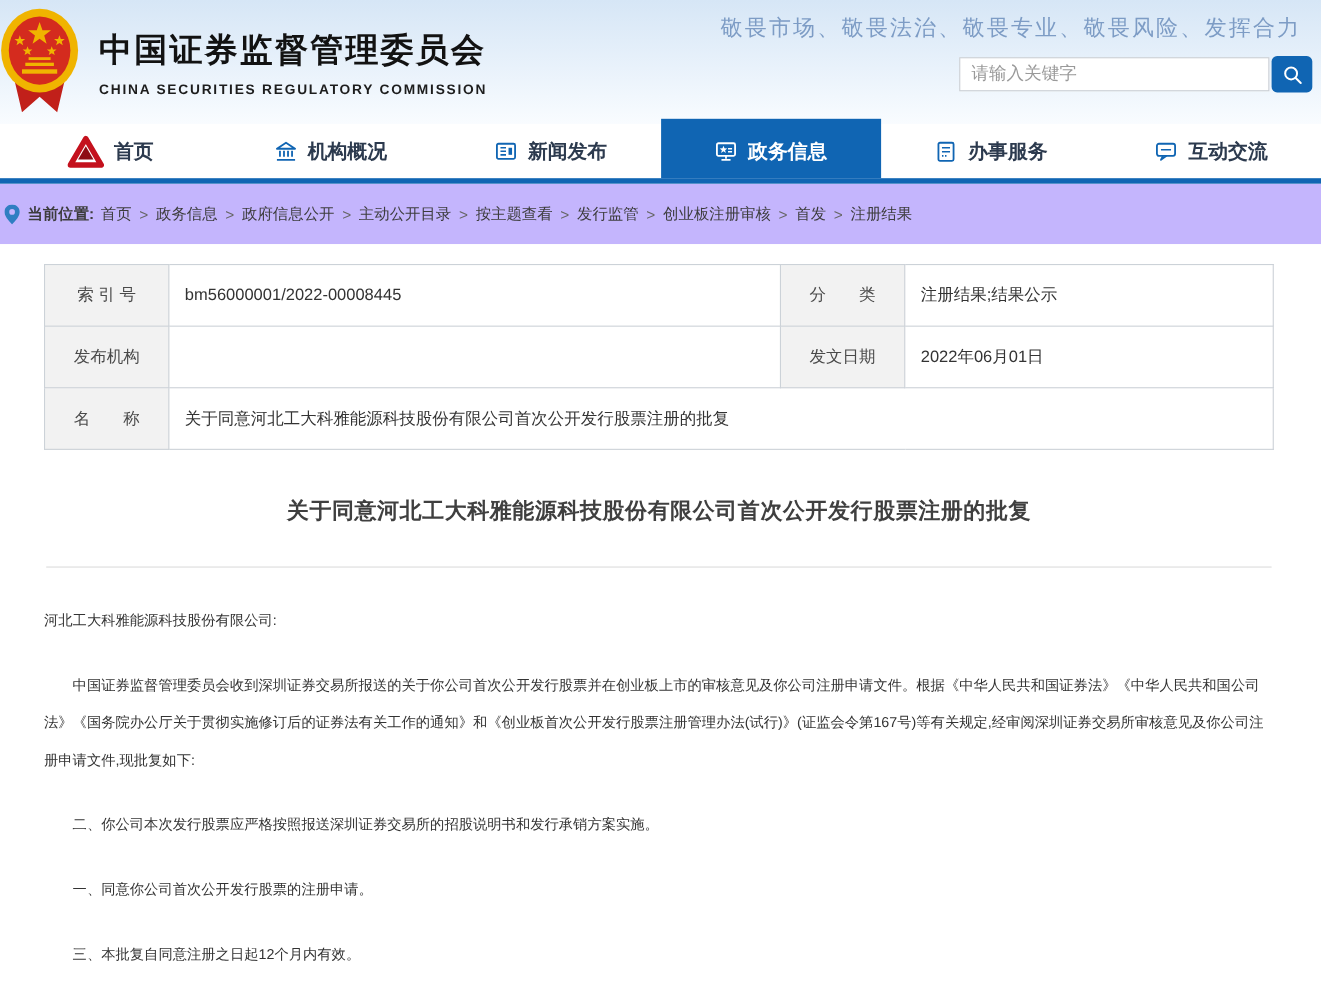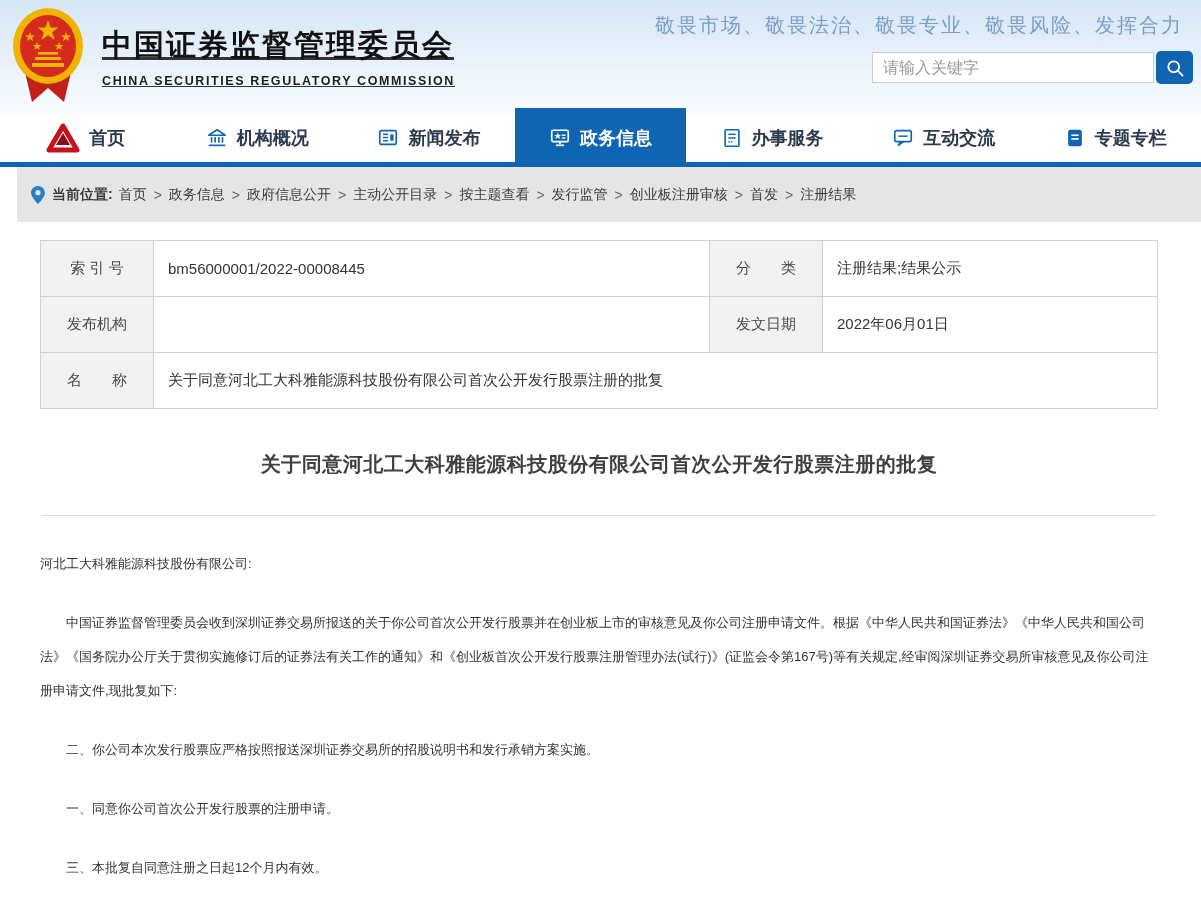--- a/index.html
+++ b/index.html
@@ -2,21 +2,21 @@
 <html lang="zh"><head>
 <meta charset="utf-8">
 <style>
   * { margin:0; padding:0; box-sizing:border-box; }
   html,body { width:1201px; height:912px; overflow:hidden; background:#fff;
     font-family:"Liberation Sans","DejaVu Sans",sans-serif; color:#333; }
 
   
   .header { height:113px; background:linear-gradient(to bottom,#d6e6f6 0%,#e9f2fb 55%,#f9fcff 100%);
     position:relative; }
-  .brand { position:absolute; left:12px; top:6px; display:flex; align-items:center;text-decoration:underline; }
+  .brand { position:absolute; left:0; top:6px; display:flex; align-items:center; }
   .emblem { width:72px; height:100px; }
   .brand-text { margin-left:18px; }
   .org-cn { font-size:30px; font-weight:bold; color:#121212; letter-spacing:2px; }
   .org-en { font-size:12.5px; font-weight:bold; color:#1d1d1d; letter-spacing:1.6px; margin-top:8px; }
   .slogan { position:absolute; right:18px; top:12px; font-size:20px; color:#7d9cc5;
     font-family:"DejaVu Serif","Liberation Serif",serif; letter-spacing:2px; }
   .search-row { position:absolute; right:8px; top:51px; display:flex; align-items:center; }
   .search-input { width:282px; height:31px; border:1px solid #c9ced4; background:#fff;
     font-size:16px; padding:0 10px; color:#333; outline:none; }
   .search-input::placeholder { color:#9a9a9a; }
@@ -26,22 +26,22 @@
   
   .nav { height:54px; background:#fff; border-bottom:5px solid #1065b3; display:flex; position:relative; }
   .nav-item { flex:1; display:flex; align-items:center; justify-content:center; gap:9px;
     font-size:18px; font-weight:bold; color:#2c3a4e; cursor:pointer; height:49px; }
   .nav-item .nicon { display:flex; align-items:center; color:#1065b3; }
   .nav-item.active { background:#1065b3; color:#fff; height:54px; margin-top:-5px; padding-top:5px; }
   .nav-item.active .nicon { color:#fff; }
   .homelogo { width:34px; height:30px; }
 
   
-  .crumbbar { height:55px; background:#e5e5e5; display:flex; align-items:center; padding:0 14px;
-    font-size:14px; color:#3c3c3c;margin-left:17px; }
+  .crumbbar { height:55px; background:#c4b5fd; display:flex; align-items:center; padding:0 4px;
+    font-size:14px; color:#3c3c3c; }
   .crumbbar .pin { margin-right:7px; display:flex; }
   .crumb-prefix { font-weight:bold; margin-right:6px; }
   .crumb-item { color:#3c3c3c; cursor:pointer; }
   .crumb-sep { margin:0 7px; color:#666; }
 
   
   .content { padding:18px 43px 0 40px; background:#fff; }
 
   table.meta { width:1118px; border-collapse:collapse; table-layout:fixed; }
   table.meta td { border:1px solid #ccd2d8; height:56px; font-size:15px; padding:0 14px;
@@ -152,30 +152,20 @@
   </div>
   <div class="nav-item">
     <span class="nicon">
         <svg width="22" height="22" viewBox="0 0 24 24">
       <rect x="3" y="4" width="18" height="12" rx="2" fill="none" stroke="currentColor" stroke-width="1.8"></rect>
       <path d="M9 16 L7 20 L12.5 16" fill="none" stroke="currentColor" stroke-width="1.8" stroke-linejoin="round"></path>
       <line x1="7" y1="10" x2="17" y2="10" stroke="currentColor" stroke-width="1.6"></line>
     </svg>
       </span>
     <span>互动交流</span>
-  </div>
-  <div class="nav-item">
-    <span class="nicon">
-        <svg width="22" height="22" viewBox="0 0 24 24">
-      <rect x="4.5" y="3" width="15" height="18" rx="2.5" fill="currentColor"></rect>
-      <line x1="8" y1="9" x2="16" y2="9" stroke="#fff" stroke-width="1.8"></line>
-      <line x1="8" y1="13" x2="16" y2="13" stroke="#fff" stroke-width="1.8"></line>
-    </svg>
-      </span>
-    <span>专题专栏</span>
   </div>
 </div>
 
 <div class="crumbbar">
   <span class="pin">
       <svg width="14" height="18" viewBox="0 0 14 18">
     <path d="M7 0 C3.1 0 0 3 0 6.8 C0 11.5 7 18 7 18 C7 18 14 11.5 14 6.8 C14 3 10.9 0 7 0 Z M7 9.3 A2.6 2.6 0 1 1 7 4.1 A2.6 2.6 0 0 1 7 9.3 Z" fill="#2f7ec2"></path>
   </svg>
     </span>
   <span class="crumb-prefix">当前位置:</span>

